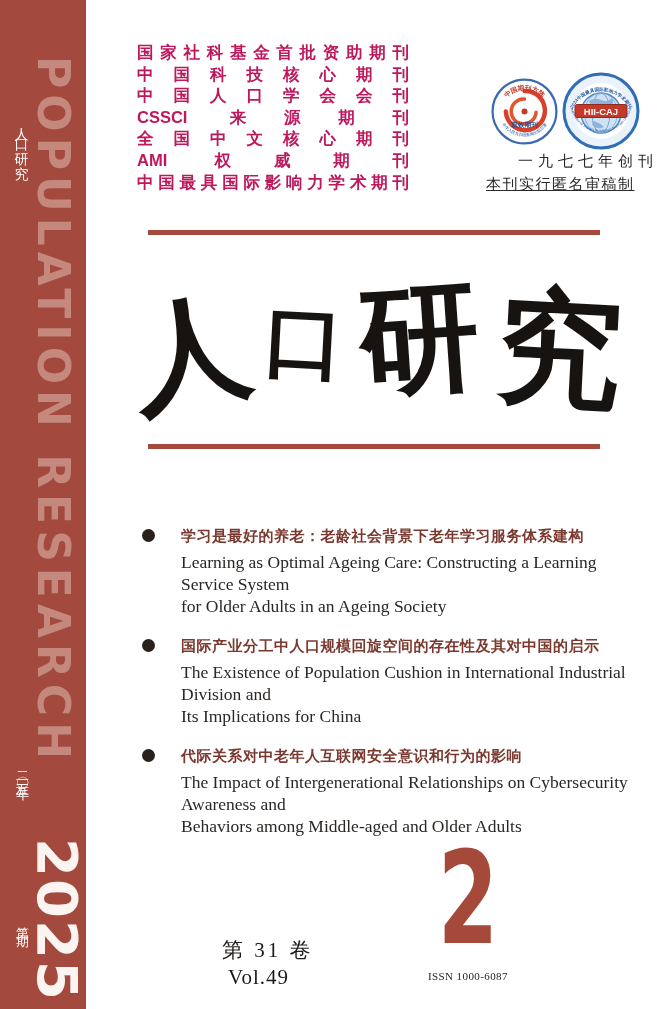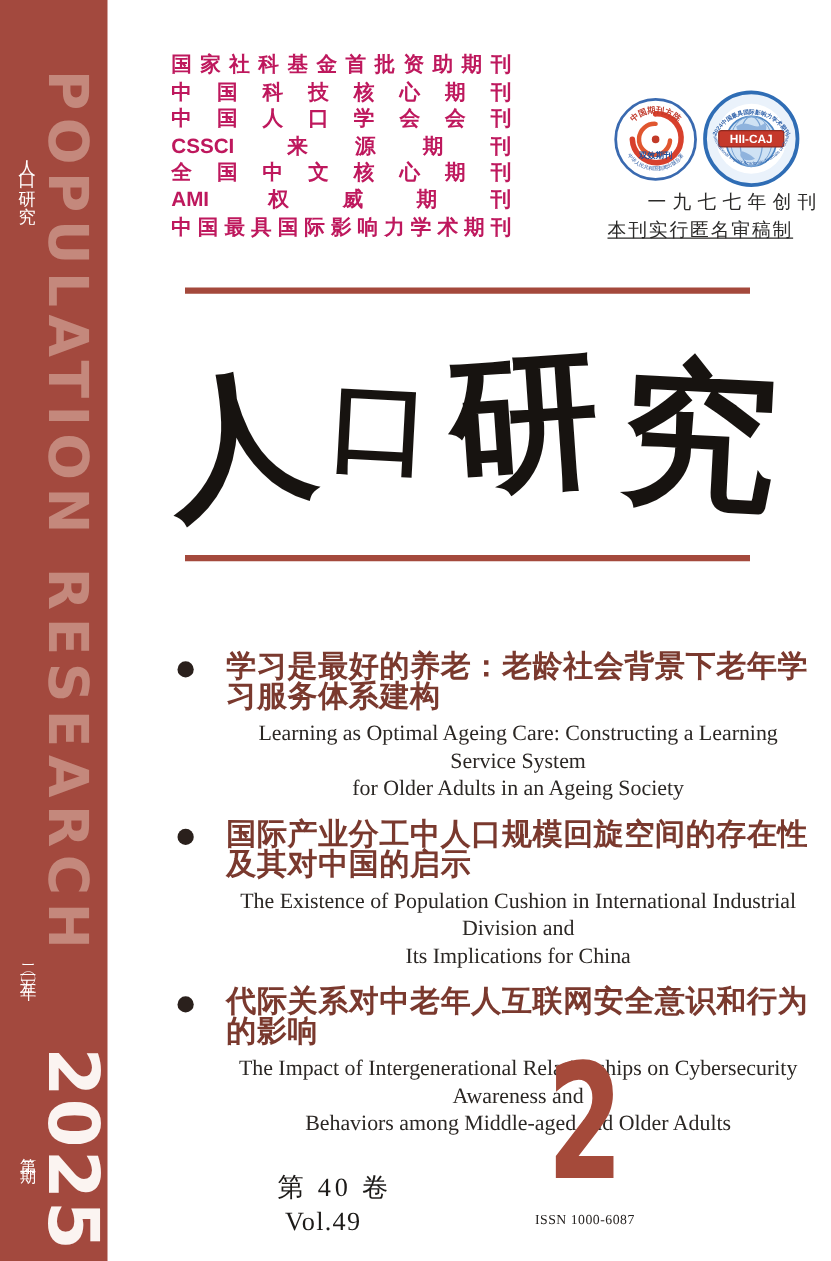--- a/index.html
+++ b/index.html
@@ -47,24 +47,24 @@
   .mh-c0{font-size:118px;transform:rotate(-10deg) translateY(6px);}
   .mh-c1{font-size:80px;transform:translateY(-4px) rotate(3deg);}
   .mh-c2{font-size:120px;transform:rotate(-4deg) translateY(-8px);}
   .mh-c3{font-size:126px;transform:rotate(3deg) translateY(2px);}
 
   
   .articles{position:absolute;left:140px;top:524px;width:508px;}
   .article{position:relative;padding-left:41px;margin-bottom:17px;}
   .bullet{position:absolute;left:2px;top:5px;width:13px;height:13px;border-radius:50%;
             background:#2a201c;}
-  .title-cn{font-size:24px;line-height:24px;font-weight:bold;color:#7a392e;
-            letter-spacing:0.5px;font-family:Liberation Mono, monospace;}
+  .title-cn{font-size:15px;line-height:24px;font-weight:bold;color:#7a392e;
+            letter-spacing:0.5px;font-family:Liberation Sans, sans-serif;}
   .title-en{margin-top:3px;font-size:17.5px;line-height:22px;color:#2b2724;
-            white-space:pre-line;font-family:"Liberation Serif",serif;text-align:center;}
+            white-space:pre-line;font-family:"Liberation Serif",serif;}
 
   
   .volume-cn{position:absolute;left:222px;top:936px;font-size:21px;letter-spacing:3px;
             color:#1d1b19;font-family:"Liberation Serif",serif;}
   .volume-en{position:absolute;left:228px;top:965px;font-size:21px;letter-spacing:1px;
             color:#1d1b19;font-family:"Liberation Serif",serif;}
   .issue-big{position:absolute;left:408px;top:840px;width:120px;text-align:center;
             font-size:128px;line-height:0.92;font-weight:bold;color:#a54a3a;
             transform:scaleX(0.68);font-family:"DejaVu Sans","Liberation Sans",sans-serif;}
   .issn{position:absolute;left:428px;top:970px;font-size:11px;letter-spacing:0.4px;
@@ -166,18 +166,18 @@
 Its Implications for China</div>
     </div>
     <div class="article">
       <span class="bullet"></span>
       <div class="title-cn">代际关系对中老年人互联网安全意识和行为的影响</div>
       <div class="title-en">The Impact of Intergenerational Relationships on Cybersecurity Awareness and
 Behaviors among Middle-aged and Older Adults</div>
     </div>
   </div>
 
-  <div class="volume-cn">第 40 卷</div>
+  <div class="volume-cn">第 31 卷</div>
   <div class="volume-en">Vol.49</div>
   <div class="issue-big">2</div>
   <div class="issn">ISSN 1000-6087</div>
 
 </div>
 
 </body></html>

